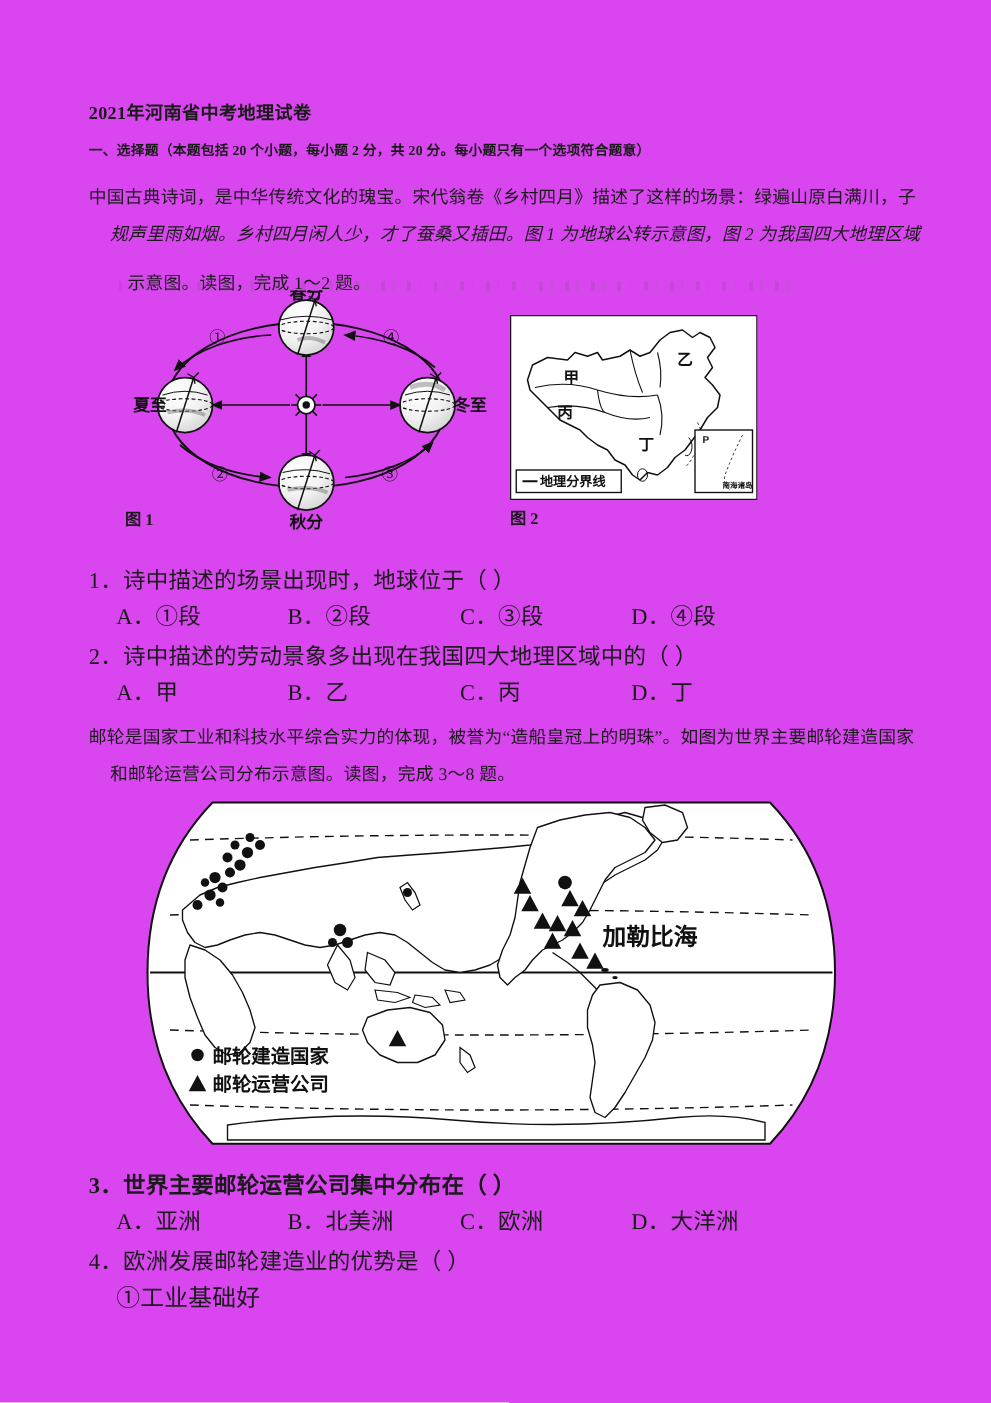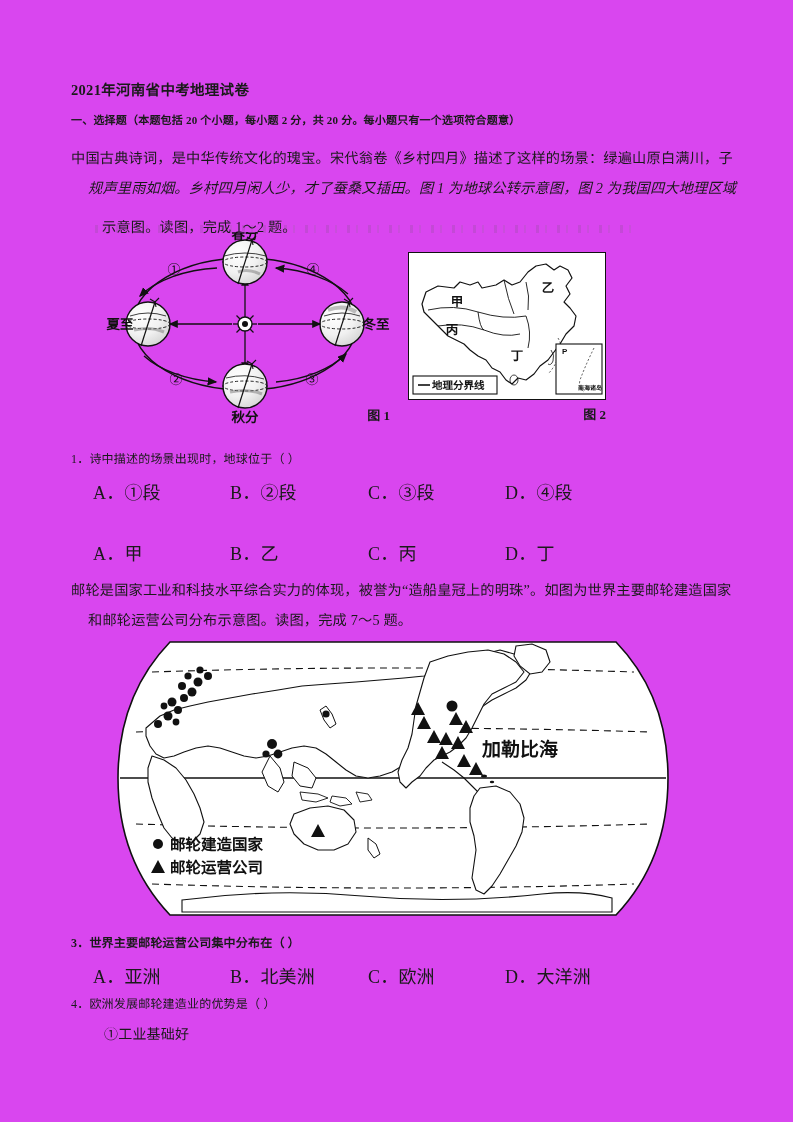--- a/index.html
+++ b/index.html
@@ -47,21 +47,21 @@
     letter-spacing: .2px;
     white-space: nowrap;
     text-align: right;
   }
   .para.l0 { left: 71px; }
   .para.l1 { left: 88px; }
 
   .q-line {
     position: absolute;
     left: 71px;
-    font-size: 12px;
+    font-size: 18px;
     letter-spacing: .2px;
     white-space: nowrap;
   }
   .opt-row {
     position: absolute;
     left: 0;
     width: 793px;
     height: 20px;
     font-size: 18px;
     letter-spacing: .2px;
@@ -70,40 +70,40 @@
     position: absolute;
     white-space: nowrap;
   }
   .opt.c0 { left: 93px; }
   .opt.c1 { left: 230px; }
   .opt.c2 { left: 368px; }
   .opt.c3 { left: 505px; }
 
   .sub-item {
     position: absolute;
-    left: 104px;
-    font-size: 14px;
+    left: 93px;
+    font-size: 19px;
     letter-spacing: .2px;
     white-space: nowrap;
   }
 
   
   #fig1 {
     position: absolute;
     left: 100px;
     top: 232px;
     width: 290px;
     height: 192px;
   }
   #fig1 svg { display: block; }
   .fig-caption {
     position: absolute;
     font-size: 13px;
     font-weight: bold;
-    text-align: right;
+    text-align: left;
     white-space: nowrap;
   }
 
   
   #fig2 {
     position: absolute;
     left: 408px;
     top: 252px;
     width: 198px;
     height: 148px;
@@ -300,29 +300,30 @@
   <div class="fig-caption" style="left:408px; top:404px; width:198px;">图 2</div>
 
   <div class="q-line" style="top:449px;">1．诗中描述的场景出现时，地球位于（        ）</div>
   <div class="opt-row" style="top:478px;">
     <span class="opt c0">A．①段</span>
     <span class="opt c1">B．②段</span>
     <span class="opt c2">C．③段</span>
     <span class="opt c3">D．④段</span>
   </div>
 
+  <div class="q-line" style="top:510px;">2．诗中描述的劳动景象多出现在我国四大地理区域中的（        ）</div>
   <div class="opt-row" style="top:539px;">
     <span class="opt c0">A．甲</span>
     <span class="opt c1">B．乙</span>
     <span class="opt c2">C．丙</span>
     <span class="opt c3">D．丁</span>
   </div>
 
   <div class="para l0" style="top:575px;">邮轮是国家工业和科技水平综合实力的体现，被誉为“造船皇冠上的明珠”。如图为世界主要邮轮建造国家</div>
-  <div class="para l1" style="top:605px;">和邮轮运营公司分布示意图。读图，完成 7～5 题。</div>
+  <div class="para l1" style="top:605px;">和邮轮运营公司分布示意图。读图，完成 3～8 题。</div>
 
   <div id="fig3">
     <svg width="562" height="285" viewBox="0 0 562 285" xmlns="http://www.w3.org/2000/svg">
 
       <path d="M58,6 L504,6 Q556,60 556,142 Q556,224 504,279 L58,279
                Q6,224 6,142 Q6,60 58,6 Z" fill="#fff" stroke="#111" stroke-width="1.6"></path>
 
       <line x1="8" y1="142" x2="554" y2="142" stroke="#111" stroke-width="1.5"></line>
 
       <g stroke="#111" stroke-width="1.1" stroke-dasharray="7 5" fill="none">

